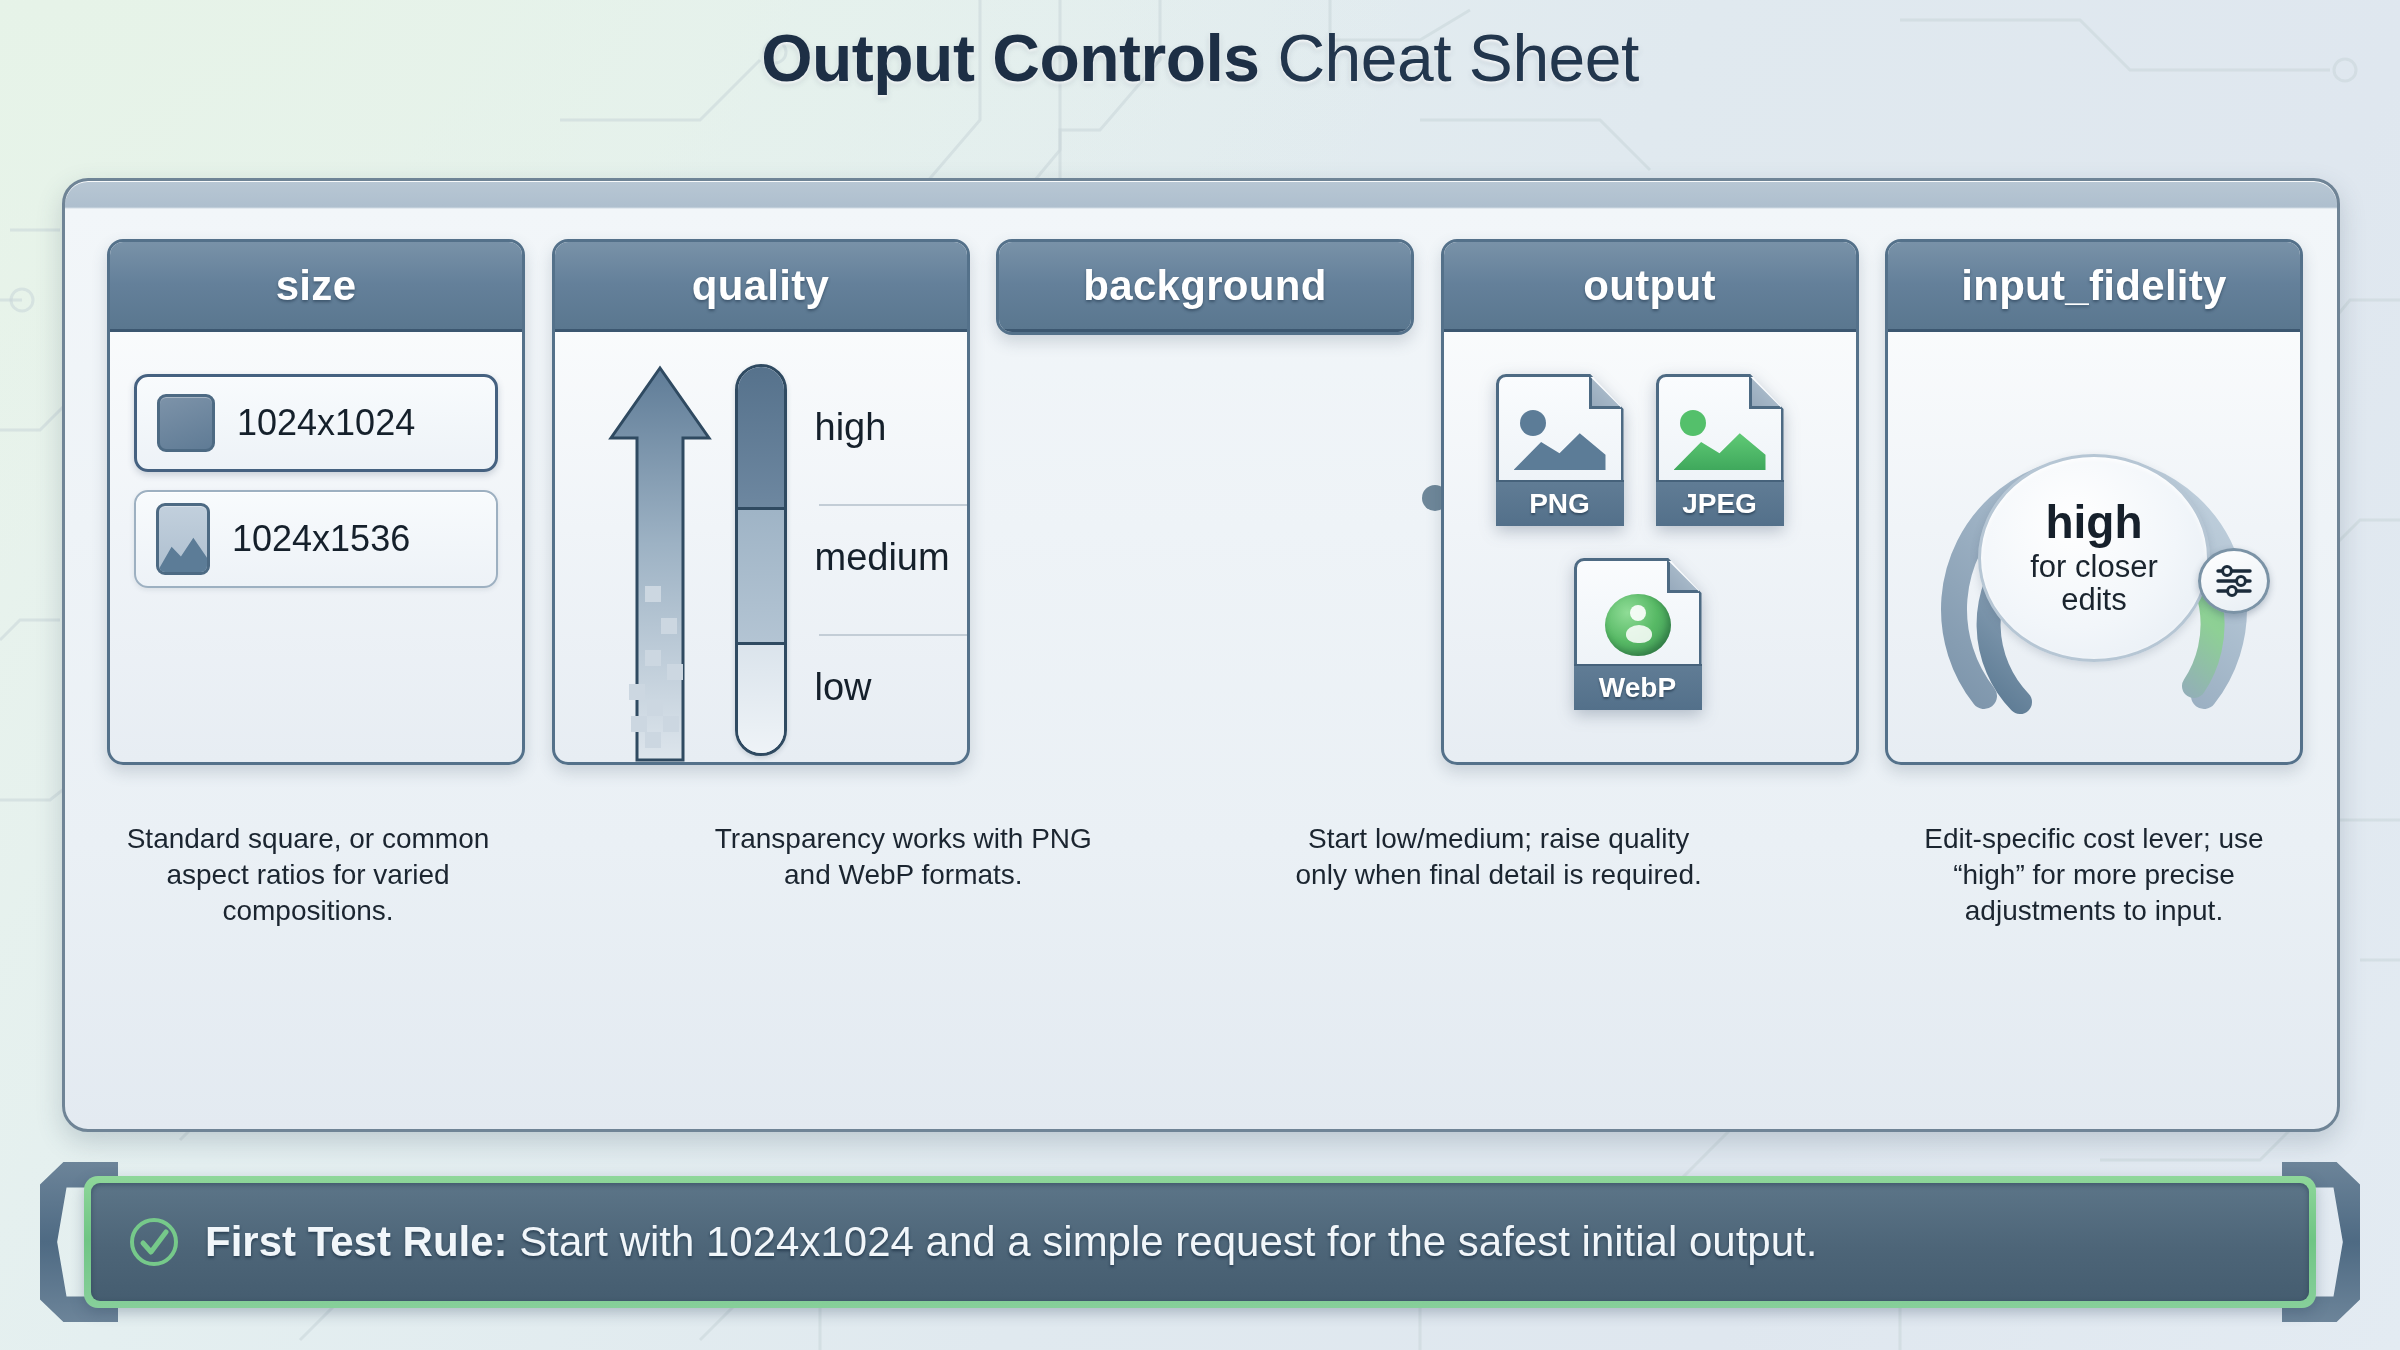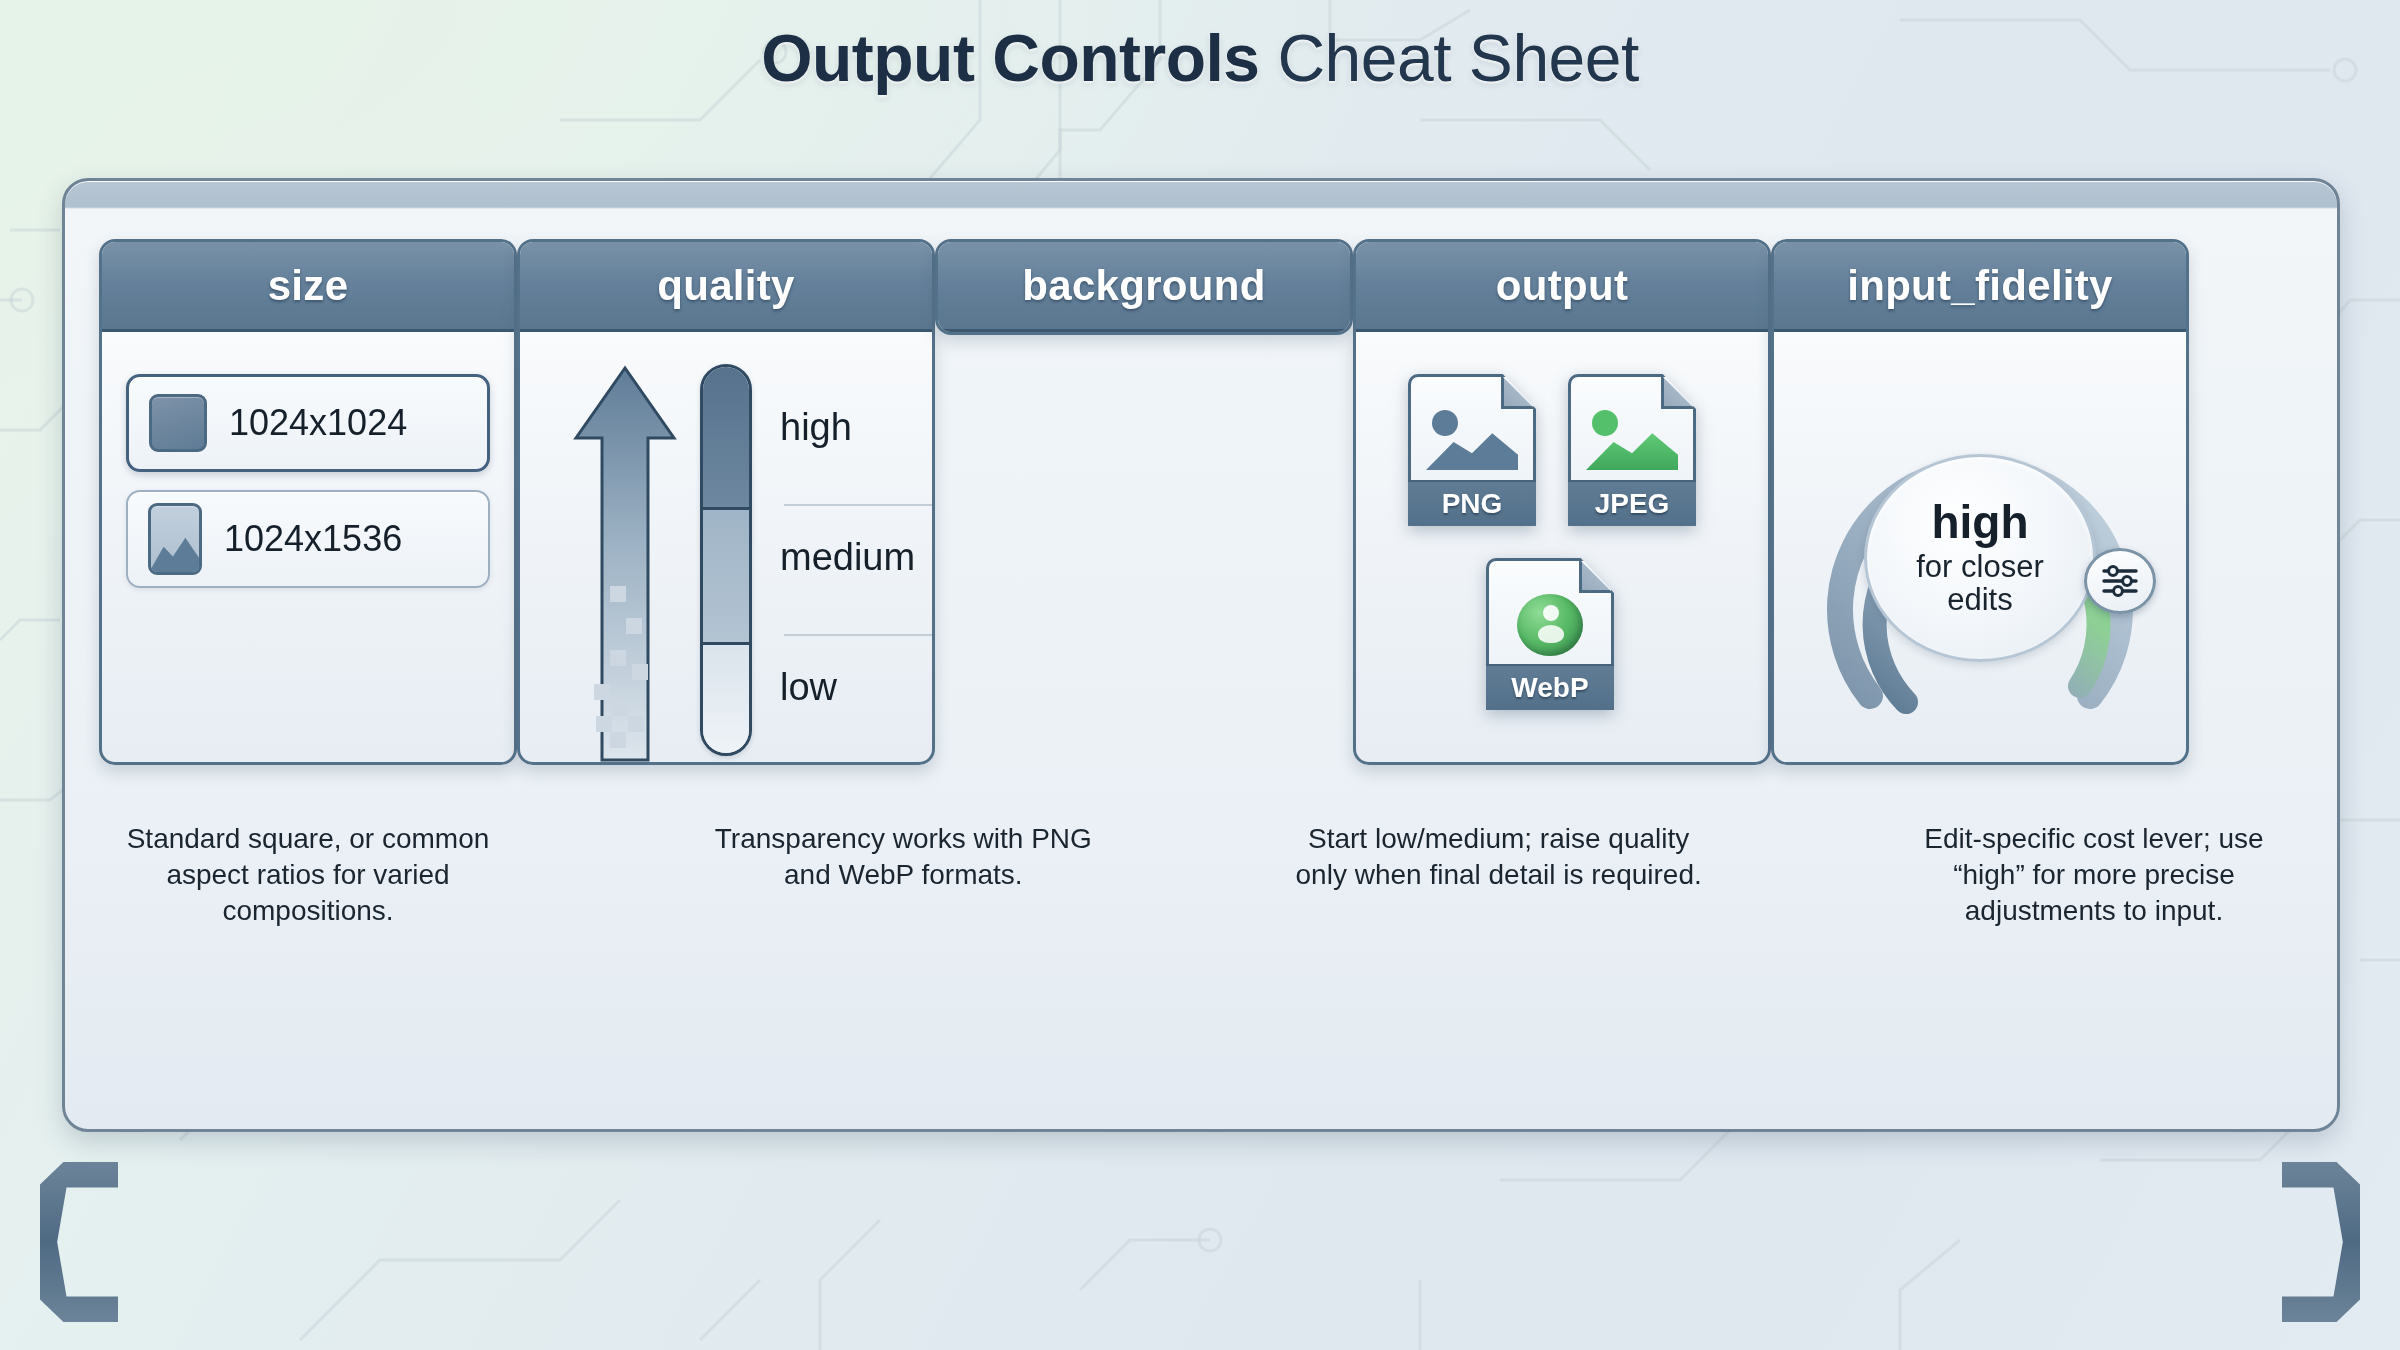--- a/index.html
+++ b/index.html
@@ -56,23 +56,24 @@
     width: 2278px;
     height: 954px;
     border-radius: 26px;
     background: linear-gradient(180deg, #b8c7d4 0px, #aebfce 26px, #f2f6f9 28px, #eaf0f5 70%, #e3eaf1 100%);
     border: 3px solid #6f8496;
     box-shadow: 0 10px 26px rgba(60,80,100,.22), inset 0 1px 0 rgba(255,255,255,.9);
   }
 
   .cols {
     position: absolute;
-    left: 0; right: 0;
+    left: 8px; right: 0;
     top: 58px;
     display: flex;
+    justify-content: space-between;
     padding: 0 34px;
   }
 
   .col { width: 418px; position: relative; }
 
   
   .card {
     border-radius: 16px;
     border: 3px solid #54718a;
     overflow: hidden;
@@ -567,15 +568,26 @@
       <div class="caption">Transparency works with PNG and WebP formats.</div>
       <div class="caption">Start low/medium; raise quality only when final detail is required.</div>
       <div class="caption">Edit-specific cost lever; use “high” for more precise adjustments to input.</div>
     </div>
 
   </div>
 
   <div class="banner-zone">
     <div class="bracket left"></div>
     <div class="bracket right"></div>
+    <div class="banner">
+      <div class="banner-inner">
+        <svg class="check-ic" viewBox="0 0 54 54">
+          <circle cx="27" cy="27" r="22" fill="none" stroke="#76c98a" stroke-width="4"></circle>
+          <path d="M16 28 L24 37 L39 17" fill="none" stroke="#76c98a" stroke-width="5" stroke-linecap="round" stroke-linejoin="round"></path>
+        </svg>
+        <div class="banner-text">
+          <span class="bold">First Test Rule:</span><span> Start with 1024x1024 and a simple request for the safest initial output.</span>
+        </div>
+      </div>
+    </div>
   </div>
 
 </div>
 
 </body></html>

